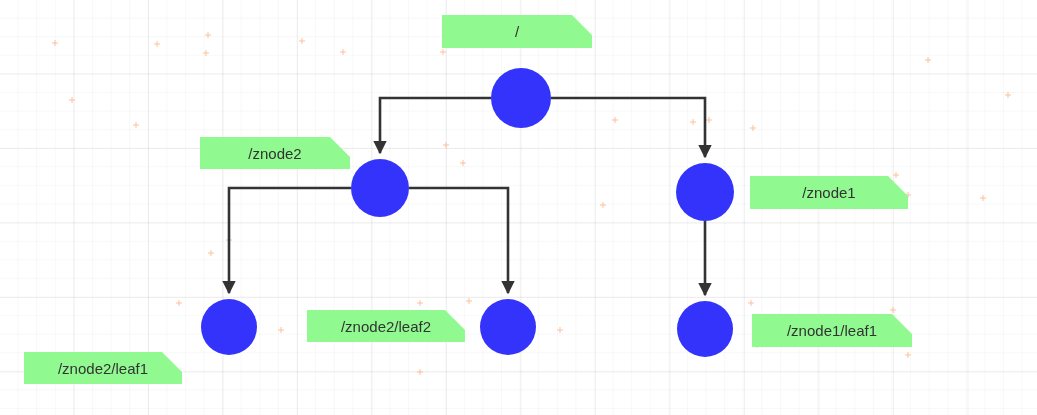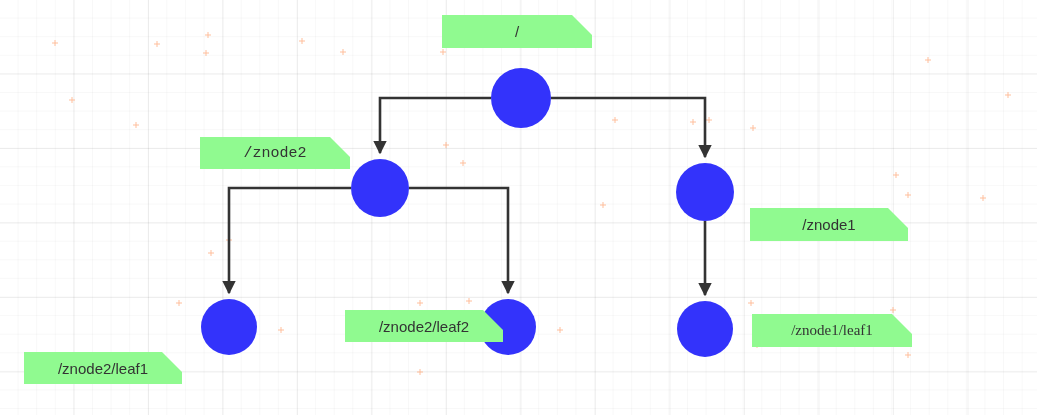--- a/index.html
+++ b/index.html
@@ -127,19 +127,19 @@
   </svg>
 
   <div class="node" style="left:491px; top:68px;  width:60px; height:60px;"></div>
   <div class="node" style="left:351px; top:159px; width:58px; height:58px;"></div>
   <div class="node" style="left:676px; top:163px; width:58px; height:58px;"></div>
   <div class="node" style="left:201px; top:299px; width:56px; height:56px;"></div>
   <div class="node" style="left:480px; top:299px; width:56px; height:56px;"></div>
   <div class="node" style="left:677px; top:301px; width:56px; height:56px;"></div>
 
   <div class="label" style="left:442px; top:15px; width:150px; height:33px;">/</div>
-  <div class="label" style="left:200px; top:137px; width:150px; height:32px;font-family:Liberation Mono, monospace;">/znode2</div>
-  <div class="label" style="left:750px; top:176px; width:158px; height:33px;margin-top:32px;">/znode1</div>
+  <div class="label" style="left:200px; top:137px; width:150px; height:32px;">/znode2</div>
+  <div class="label" style="left:750px; top:176px; width:158px; height:33px;">/znode1</div>
   <div class="label" style="left:24px; top:310px; width:158px; height:32px;margin-top:42px;">/znode2/leaf1</div>
-  <div class="label" style="left:307px; top:310px; width:158px; height:32px;margin-left:38px;">/znode2/leaf2</div>
-  <div class="label" style="left:752px; top:314px; width:160px; height:33px;font-family:Liberation Serif, serif;">/znode1/leaf1</div>
+  <div class="label" style="left:307px; top:310px; width:158px; height:32px;">/znode2/leaf2</div>
+  <div class="label" style="left:752px; top:314px; width:160px; height:33px;">/znode1/leaf1</div>
 
 </div>
 
 </body></html>

